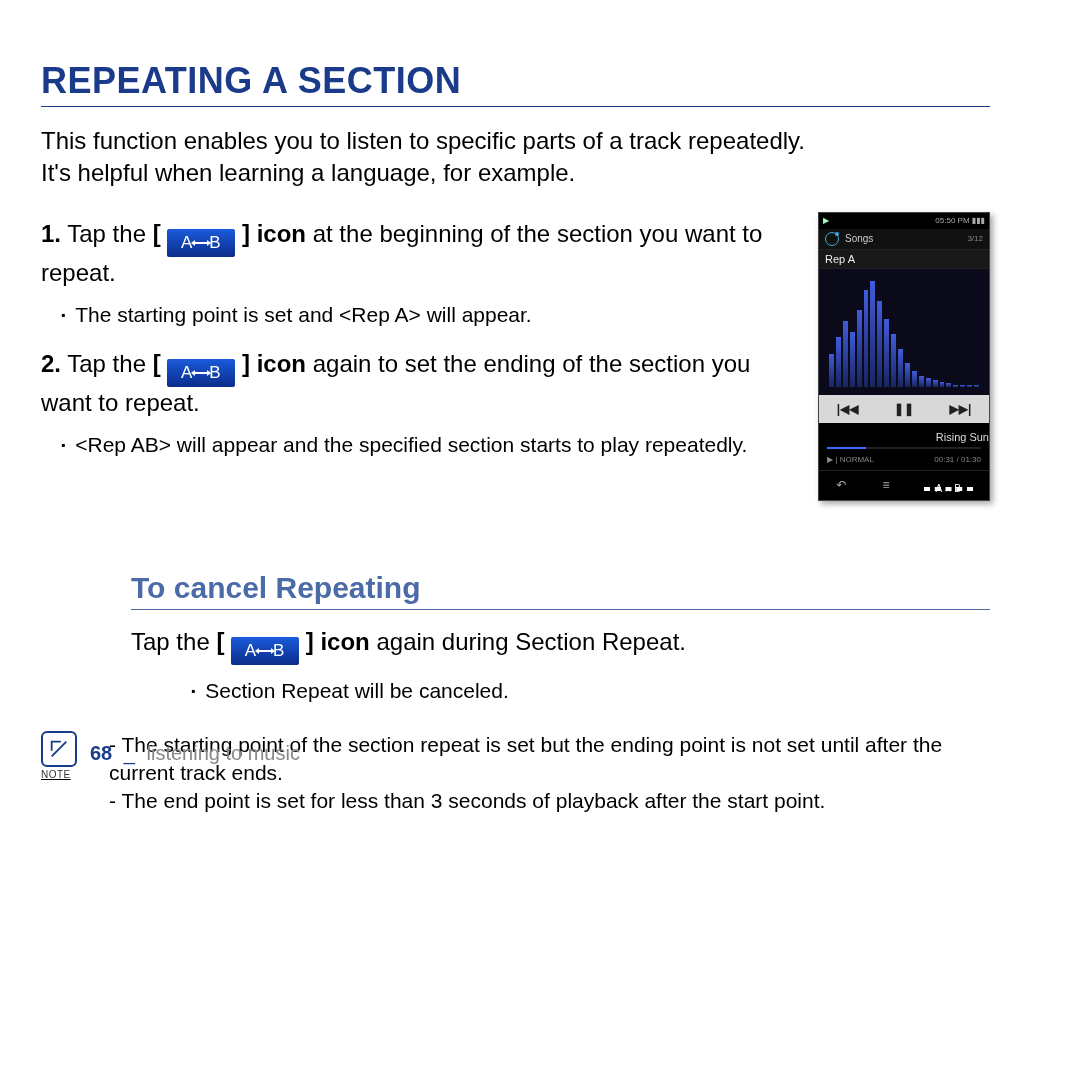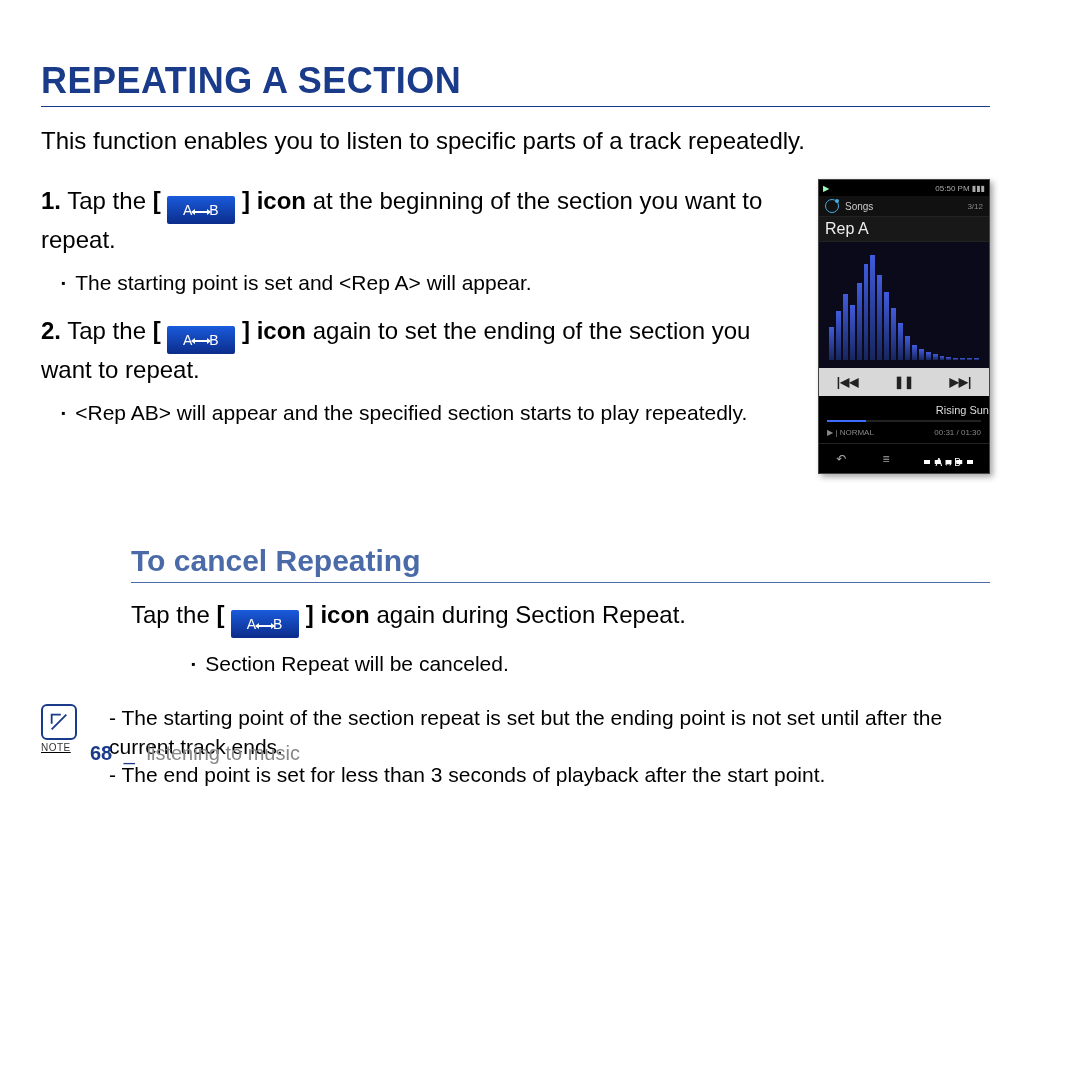--- a/index.html
+++ b/index.html
@@ -7,37 +7,37 @@
   .page { position: relative; width: 1080px; height: 801px; padding: 60px 90px 40px 41px; }
   .heading { color: #1a3a8a; font-size: 36px; font-weight: bold; letter-spacing: 0.5px; border-bottom: 1px solid #1a3a8a; padding-bottom: 4px; margin-bottom: 18px; }
   .intro { font-size: 24px; line-height: 1.35; margin-bottom: 20px; }
   .columns { display: flex; gap: 24px; }
   .steps { flex: 1; }
   .step-main { font-size: 24px; line-height: 1.35; margin-top: 8px; }
   .step-main .num { font-weight: bold; }
   .step-main .icon-word { font-weight: bold; }
   .step-sub { font-size: 21px; line-height: 1.35; margin: 12px 0 18px 20px; }
   .step-sub::before { content: "▪"; font-size: 12px; margin-right: 10px; position: relative; top: -3px; }
-  .ab-icon { display: inline-block; vertical-align: -6px; width: 68px; height: 28px; background: linear-gradient(#1a5bdc, #0b2c8a); color: #fff; font-size: 14px; text-align: center; line-height: 28px; letter-spacing: 1px; border-radius: 2px; }
+  .ab-icon { display: inline-block; vertical-align: -6px; width: 68px; height: 28px; background: linear-gradient(#1a5bdc, #0b2c8a); color: #fff; font-size: 17px; text-align: center; line-height: 28px; letter-spacing: 1px; border-radius: 2px; }
   .ab-icon .arrow { display:inline-block; width:12px; height:2px; background:#fff; position:relative; vertical-align:middle; margin:0 2px;}
   .ab-icon .arrow::before, .ab-icon .arrow::after { content:""; position:absolute; width:0; height:0; border-top:3px solid transparent; border-bottom:3px solid transparent; top:-2px; }
   .ab-icon .arrow::before { left:-4px; border-right:4px solid #fff; }
   .ab-icon .arrow::after { right:-4px; border-left:4px solid #fff; }
 
   
   .device { width: 172px; flex-shrink: 0; margin-top: 2px; }
   .dev-frame { width: 172px; background:#000; border: 1px solid #444; box-shadow: 3px 3px 6px rgba(0,0,0,0.35); font-size: 10px; color:#ccc; }
   .dev-status { height: 16px; display:flex; justify-content:space-between; align-items:center; padding:0 4px; font-size:8px; color:#9fb; }
   .dev-status .right { color:#aaa; }
   .dev-title { height: 20px; display:flex; align-items:center; gap:6px; padding:0 6px; background:#111; }
   .circ { width:14px; height:14px; border-radius:50%; border:1px solid #4ad; position:relative; }
   .circ::after{ content:""; position:absolute; width:4px; height:4px; background:#4ad; border-radius:50%; right:-1px; top:-1px;}
   .dev-title span { font-size:10px; color:#ccc; }
   .dev-title .counter { margin-left:auto; font-size:8px; color:#888;}
-  .dev-rep { padding:3px 6px; background:#181818; color:#eee; font-size:16px; border-top:1px solid #222; border-bottom:1px solid #222;}
+  .dev-rep { padding:3px 6px; background:#181818; color:#eee; font-size:11px; border-top:1px solid #222; border-bottom:1px solid #222;}
   .dev-eq { height: 126px; display:flex; align-items:flex-end; justify-content:center; gap:2px; padding:8px 10px; background:#0a0a1a;}
   .bar { width:5px; background:linear-gradient(#4a6aff,#1a2a6a); opacity:0.85;}
   .dev-ctrl { height: 28px; background:#d8d8d8; display:flex; align-items:center; justify-content:space-around; }
   .dev-ctrl span{ color:#222; font-size:12px; font-weight:bold;}
   .dev-track { text-align:right; color:#ddd; font-size:11px; padding:8px 0 4px 0; background:#000;border-radius:8px;}
   .dev-prog { height:2px; background:#222; margin:0 8px; position:relative;}
   .dev-prog::before{ content:""; position:absolute; left:0; top:0; height:100%; width:25%; background:#3a6cff;}
   .dev-info { display:flex; justify-content:space-between; padding:6px 8px; font-size:8px; color:#888; background:#000;}
   .dev-bot { height:30px; display:flex; background:#000; border-top:1px solid #222;}
   .dev-bot div{ flex:1; display:flex; align-items:center; justify-content:center; color:#aaa; font-size:12px;}
@@ -64,20 +64,21 @@
   .footer .sep{ color:#1a3a8a; margin:0 6px;}
 </style>
 </head>
 <body>
 
 <div class="page">
   <div class="heading">REPEATING A SECTION</div>
 
   <div class="intro">
     <span>This function enables you to listen to specific parts of a track repeatedly.</span><br>
+    <span>It's helpful when learning a language, for example.</span>
   </div>
 
   <div class="columns">
     <div class="steps">
 
       <div class="step-main">
         <span class="num">1.</span>
         <span>Tap the</span>
         <b>[</b>
         <span class="ab-icon"><span>A</span><span class="arrow"></span><span>B</span></span>

